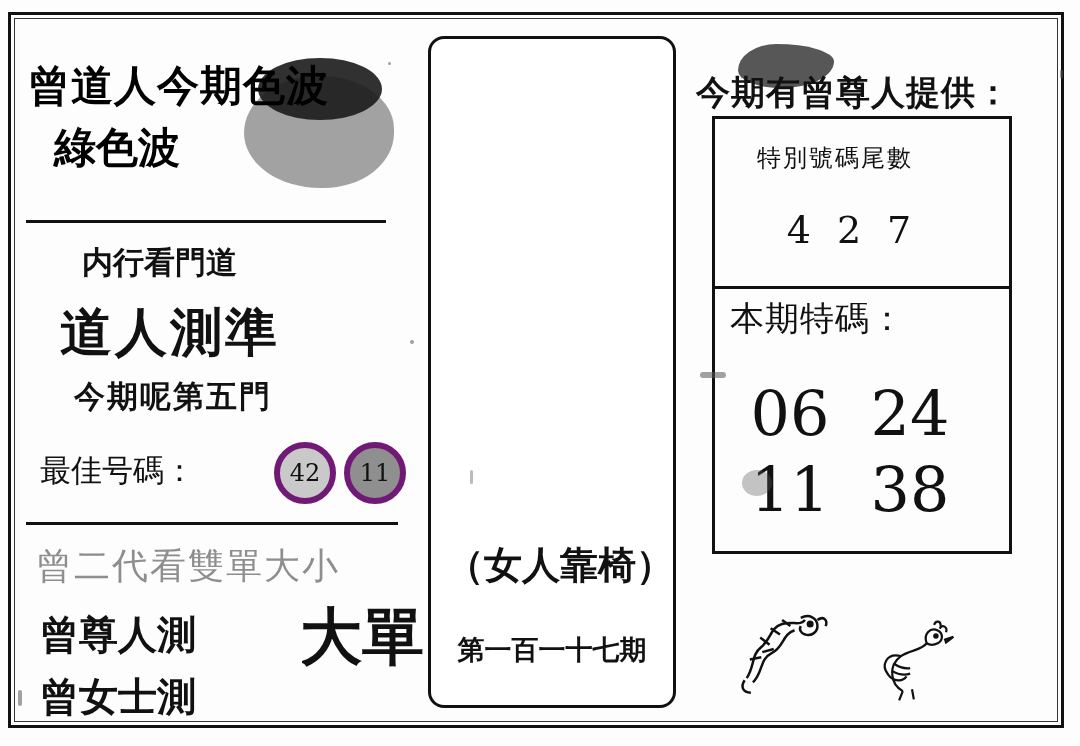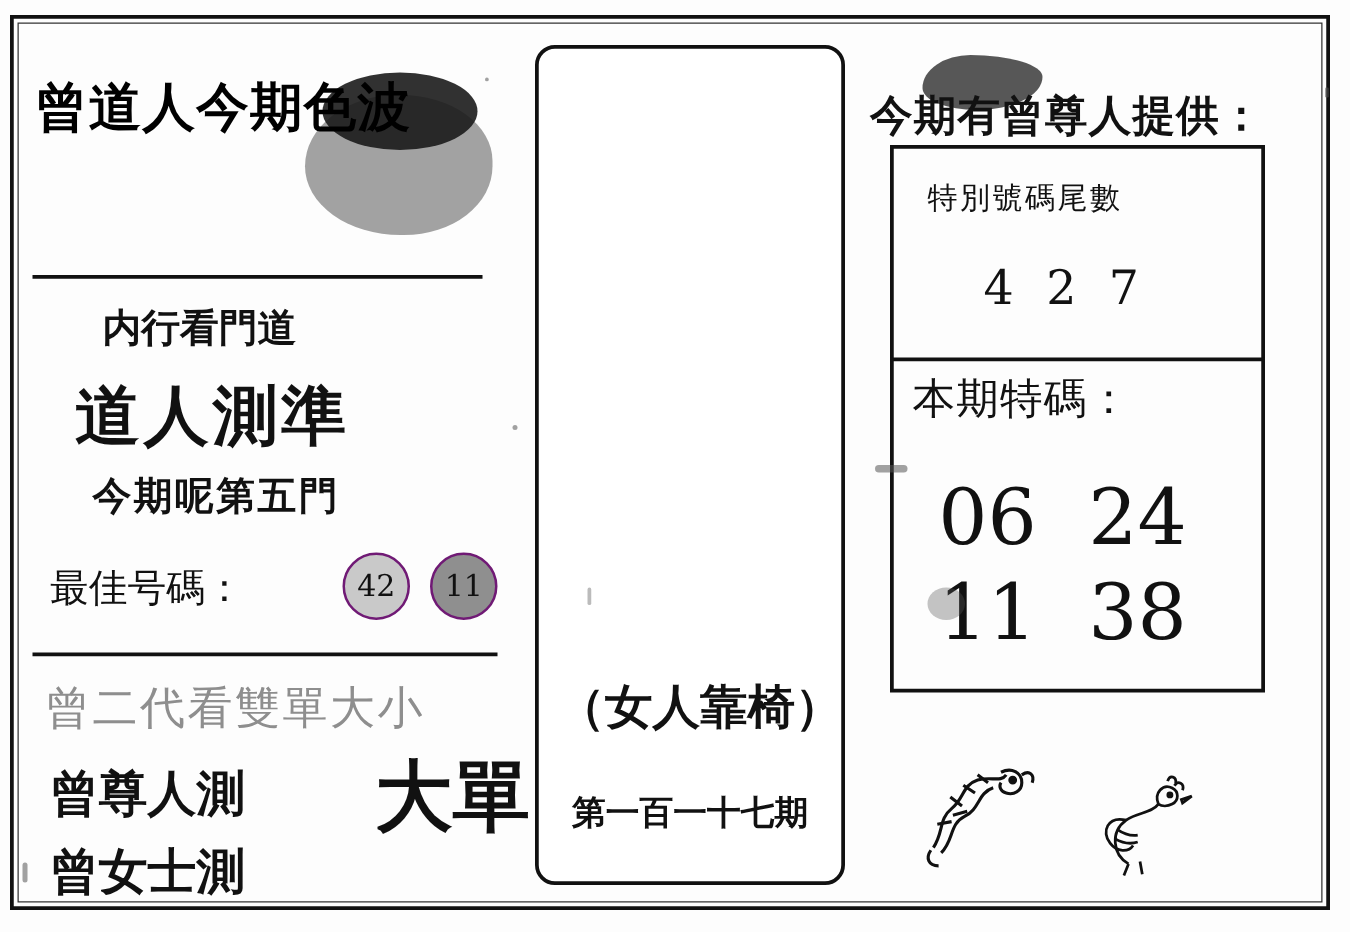--- a/index.html
+++ b/index.html
@@ -140,21 +140,21 @@
     font-size: 31px;
     white-space: nowrap;
   }
   .ball {
     position: absolute;
     top: 412px;
     width: 50px;
     height: 50px;
     border-radius: 50%;
     background: #c9c9c9;
-    border: 2px solid #701a75;
+    border: 6px solid #701a75;
     color: #111;
     font-family: "DejaVu Serif", serif;
     font-size: 24px;
     display: flex;
     align-items: center;
     justify-content: center;
   }
   .ball-1 { left: 252px; }
   .ball-2 { left: 322px; background:#8f8f8f; }
 
@@ -295,25 +295,25 @@
     left: 22px;
     top: 256px;
     width: 300px;
     border-top: 3px solid #111;
   }
   .tail-label {
     position: absolute;
     left: 22px;
     top: 112px;
     width: 246px;
+    text-align: center;
     font-family: "DejaVu Serif", serif;
     font-size: 24px;
     letter-spacing: 2px;
     white-space: nowrap;
-    padding-left: 30px;
   }
   .tail-nums {
     position: absolute;
     left: 22px;
     top: 178px;
     width: 300px;
     text-align: center;
     font-family: "DejaVu Serif", serif;
     font-size: 38px;
     letter-spacing: 26px;
@@ -373,20 +373,21 @@
 <div id="sheet">
 
   <div class="outer-frame"></div>
   <div class="outer-frame2"></div>
 
   <div class="left-col">
     <div class="blob"></div>
     <div class="blob-dark"></div>
 
     <div class="title-波">曾道人今期色波</div>
+    <div class="title-green">綠色波</div>
 
     <div class="hr-1"></div>
 
     <div class="sub-inner">内行看門道</div>
     <div class="big-daoren">道人測準</div>
     <div class="line-men">今期呢第五門</div>
 
     <div class="best-label">最佳号碼：</div>
     <div class="ball ball-1">42</div>
     <div class="ball ball-2">11</div>

